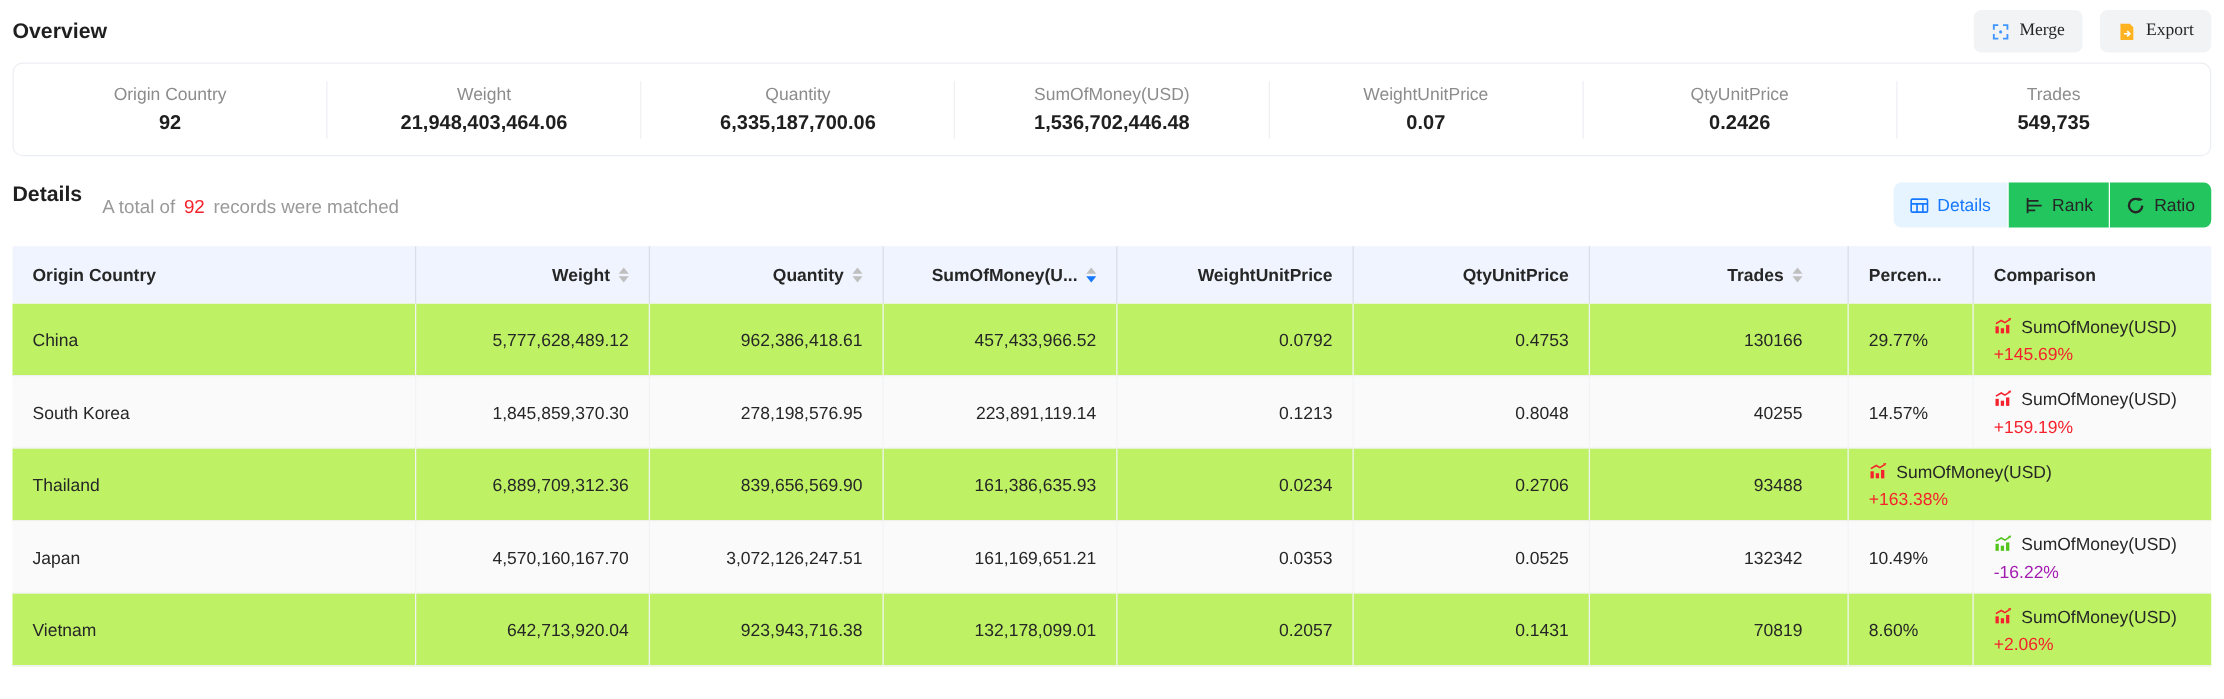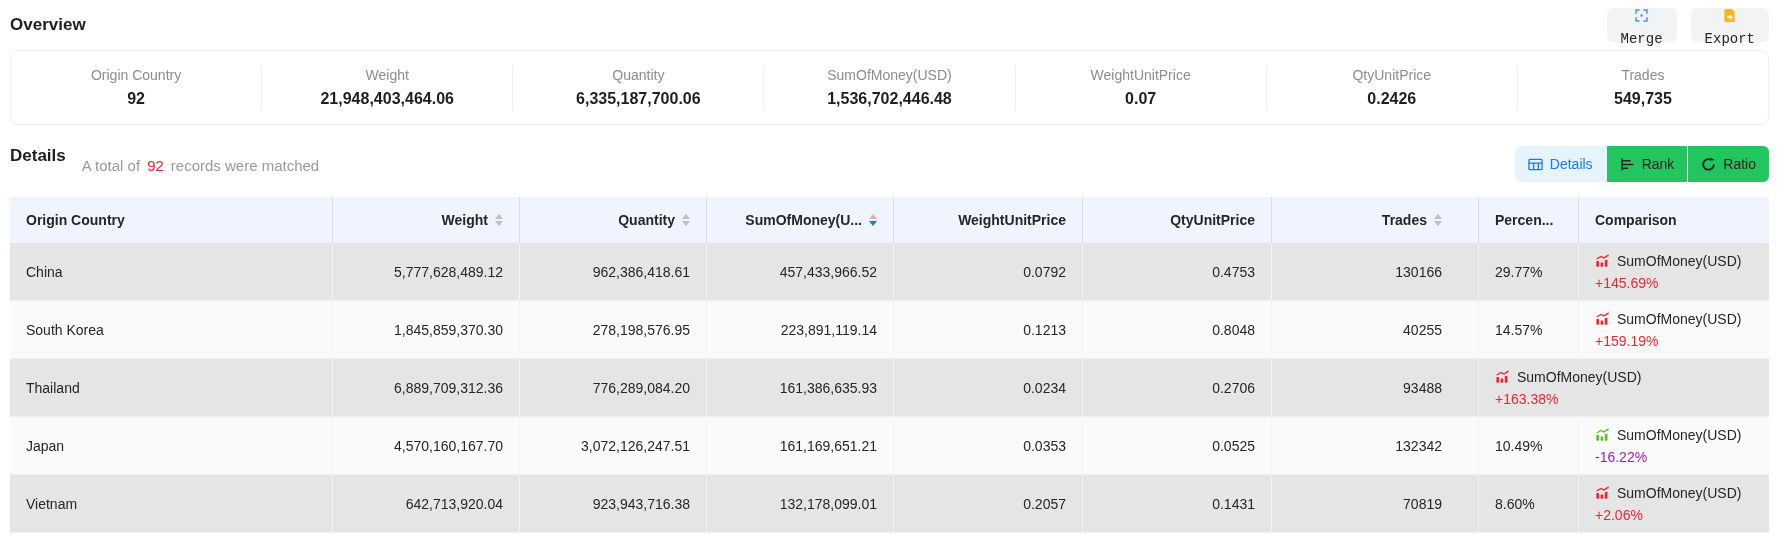--- a/index.html
+++ b/index.html
@@ -6,21 +6,21 @@
   html,body { width:1779px; height:559px; overflow:hidden; background:#fff;
               font-family:"Liberation Sans", sans-serif; color:#262626; }
   .page { padding:0 10px; }
 
   
   .topbar { height:50px; display:flex; align-items:center; justify-content:space-between; }
   .page-title { font-size:17px; font-weight:bold; color:#1f1f1f; }
   .topbar-actions { display:flex; gap:14px; }
   .tool-btn { display:flex; align-items:center; gap:8px; height:34px; padding:0 14px;
               background:#f2f3f5; border:none; border-radius:6px; font-size:14px;
-              color:#262626; cursor:pointer; font-family:Liberation Mono, monospace;flex-direction:column; }
+              color:#262626; cursor:pointer; font-family:Liberation Serif, serif; }
   .tool-btn .icn { display:flex; align-items:center; }
 
   
   .overview-card { height:75px; border:1px solid #ebeef2; border-radius:8px;
                    display:flex; align-items:center; }
   .stat { flex:1; height:46px; display:flex; flex-direction:column; justify-content:center;
           text-align:center; }
   .stat + .stat { border-left:1px solid #eef0f3; }
   .stat .lbl { font-size:14px; color:#8c8c8c; margin-bottom:7px; }
   .stat .val { font-size:16px; font-weight:bold; color:#1f1f1f; }
@@ -39,21 +39,21 @@
   .seg.active { background:#e6f4ff; color:#1677ff; }
   .seg .icn { display:flex; align-items:center; }
 
   
   .table { margin-top:13px; }
   .thead { display:flex; background:#eff4fe; height:46px; }
   .th { display:flex; align-items:center; padding:0 16px; font-size:14px;
         font-weight:bold; color:#262626; }
   .th + .th { border-left:1px solid #d9dde5; }
   .th.right { justify-content:flex-end; }
-  .tr { display:flex; height:58px; border-bottom:1px solid #f0f0f0; background:#e5e5e5; }
+  .tr { display:flex; height:58px; border-bottom:1px solid #f0f0f0; background:#bef264; }
   .tr:nth-child(even) { background:#fafafa; }
   .td { display:flex; align-items:center; padding:0 16px; font-size:14px; color:#262626; }
   .td + .td { border-left:1px solid #f2f3f5; }
   .td.right { justify-content:flex-end; }
   
   .thead > :nth-child(1), .tr > :nth-child(1) { width:322px; }
   .thead > :nth-child(2), .tr > :nth-child(2) { width:187px; }
   .thead > :nth-child(3), .tr > :nth-child(3) { width:187px; }
   .thead > :nth-child(4), .tr > :nth-child(4) { width:187px; }
   .thead > :nth-child(5), .tr > :nth-child(5) { width:189px; }
@@ -279,21 +279,21 @@
                 </svg>
               </span>
               <span>SumOfMoney(USD)</span>
             </div>
             <div class="delta">+159.19%</div>
           </div>
         </div>
         <div class="tr">
           <div class="td">Thailand</div>
           <div class="td right">6,889,709,312.36</div>
-          <div class="td right">776,289,084.20</div>
+          <div class="td right">839,656,569.90</div>
           <div class="td right">161,386,635.93</div>
           <div class="td right">0.0234</div>
           <div class="td right">0.2706</div>
           <div class="td right">93488</div>
           <div class="td cmp up">
             <div class="metric">
               <span class="trend">
                 <svg width="15" height="15" viewBox="0 0 16 16">
                   <g fill="currentColor">
                     <rect x="1.5" y="8.6" width="2.8" height="6"></rect>

